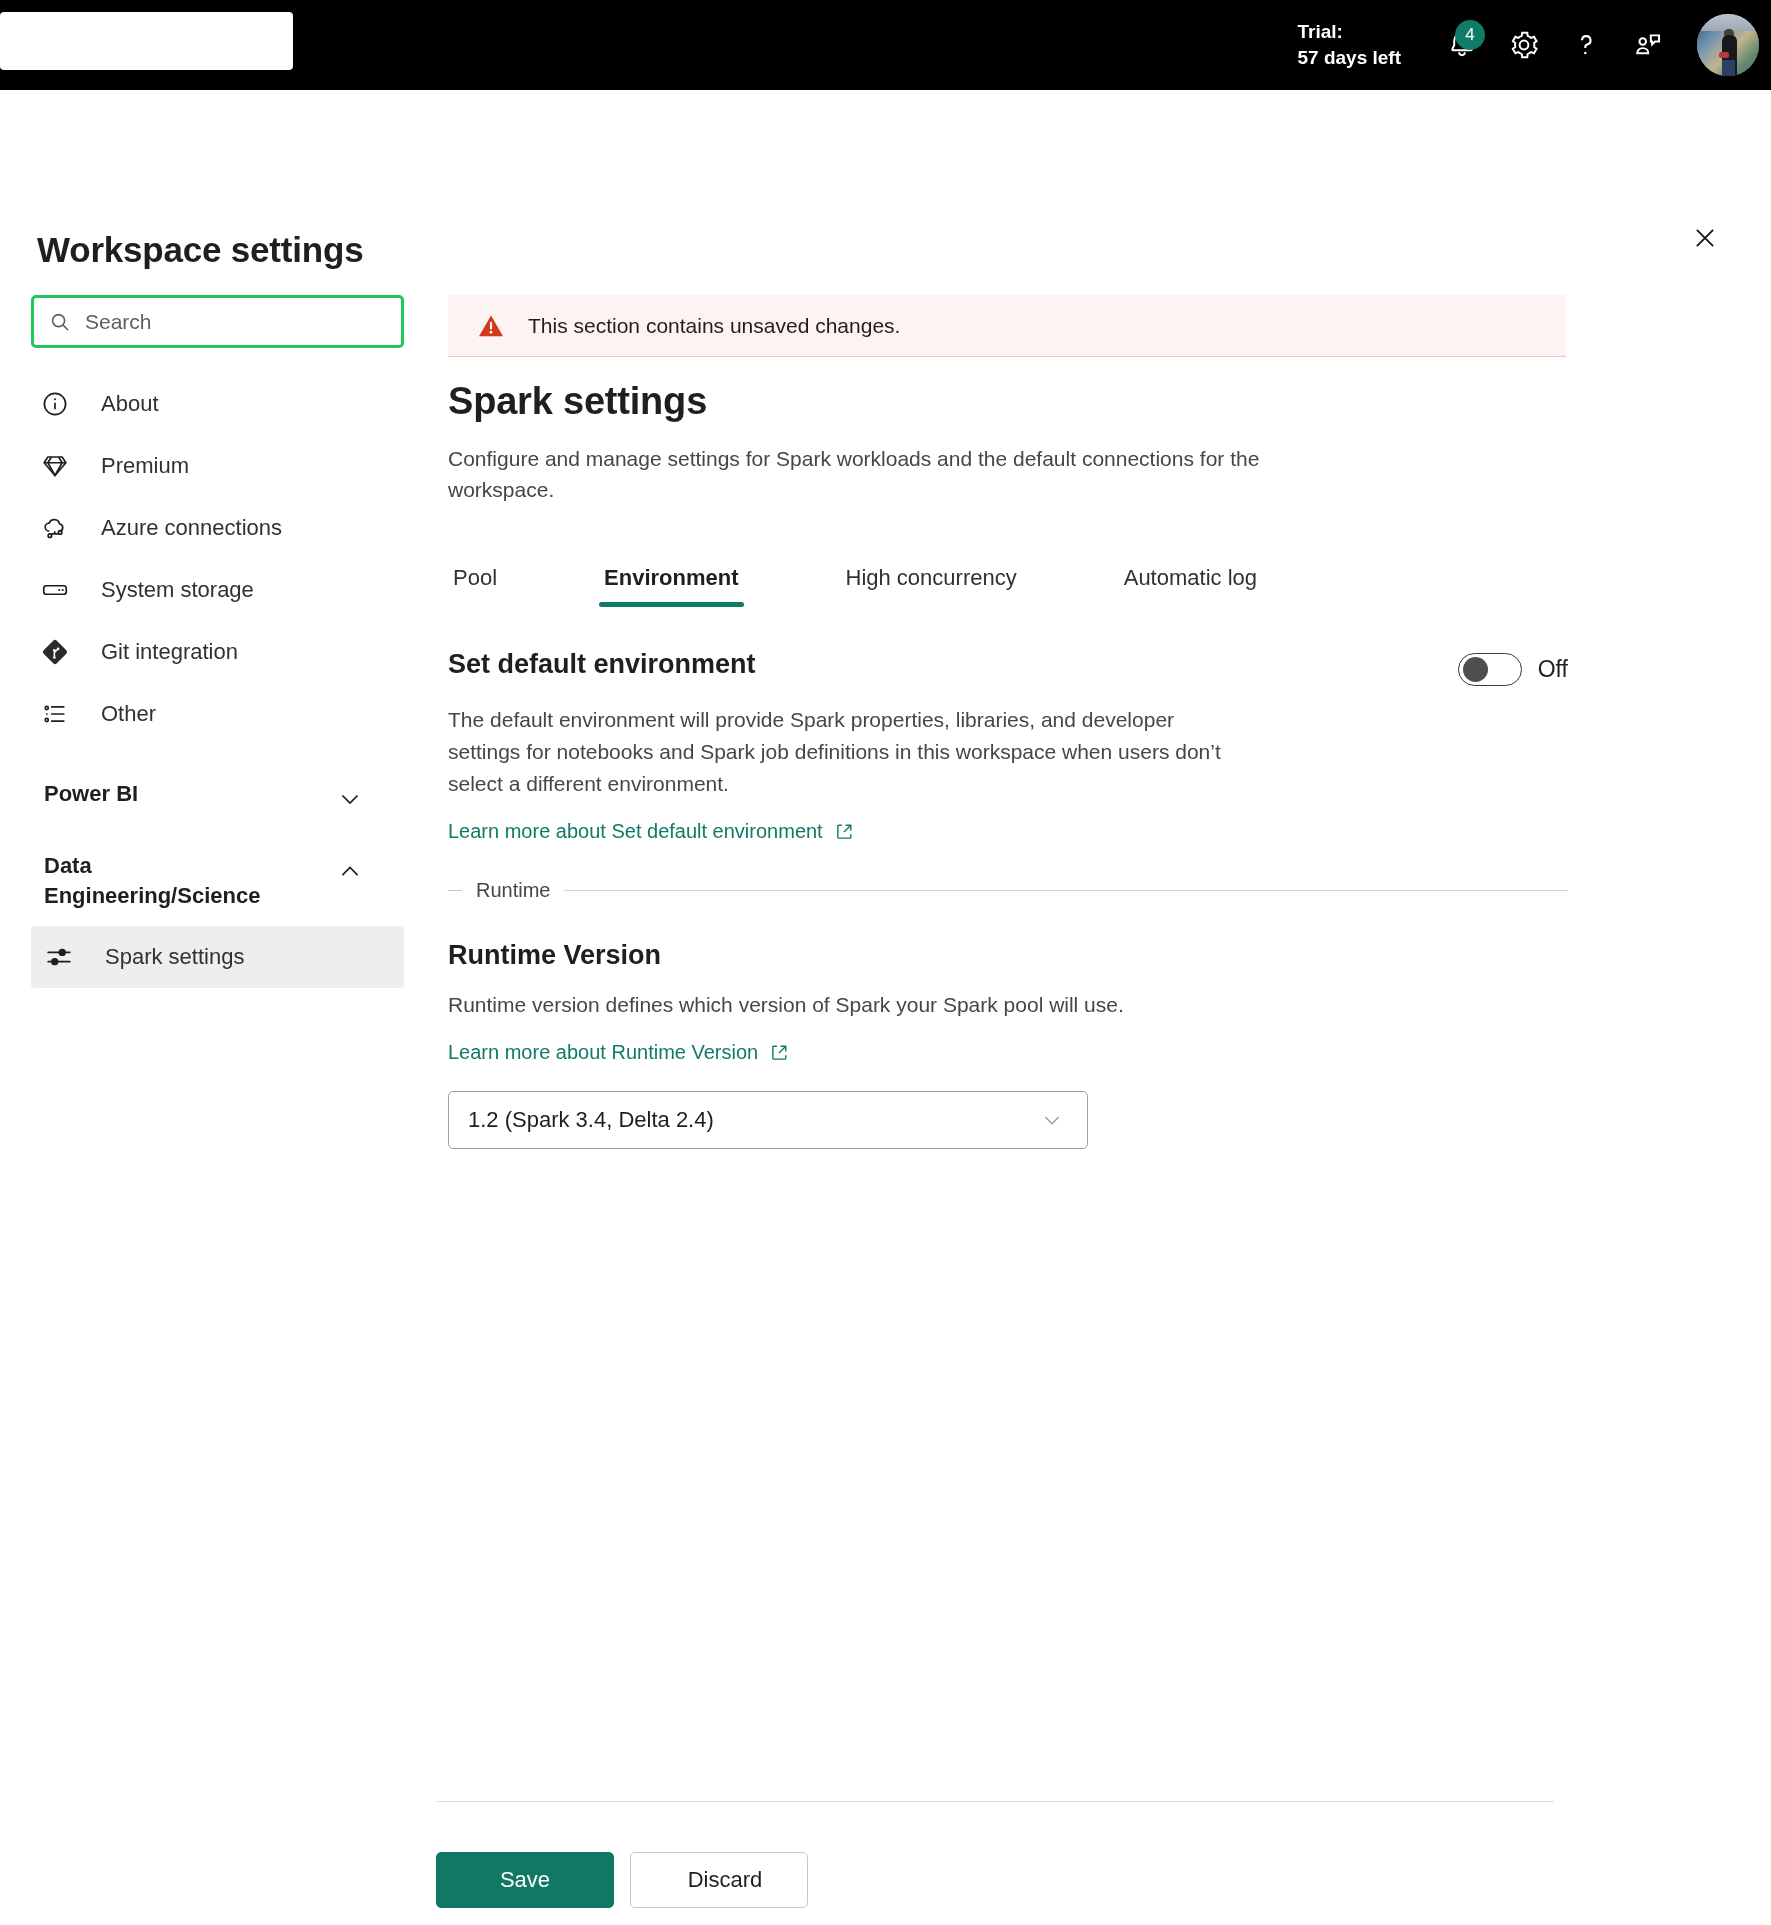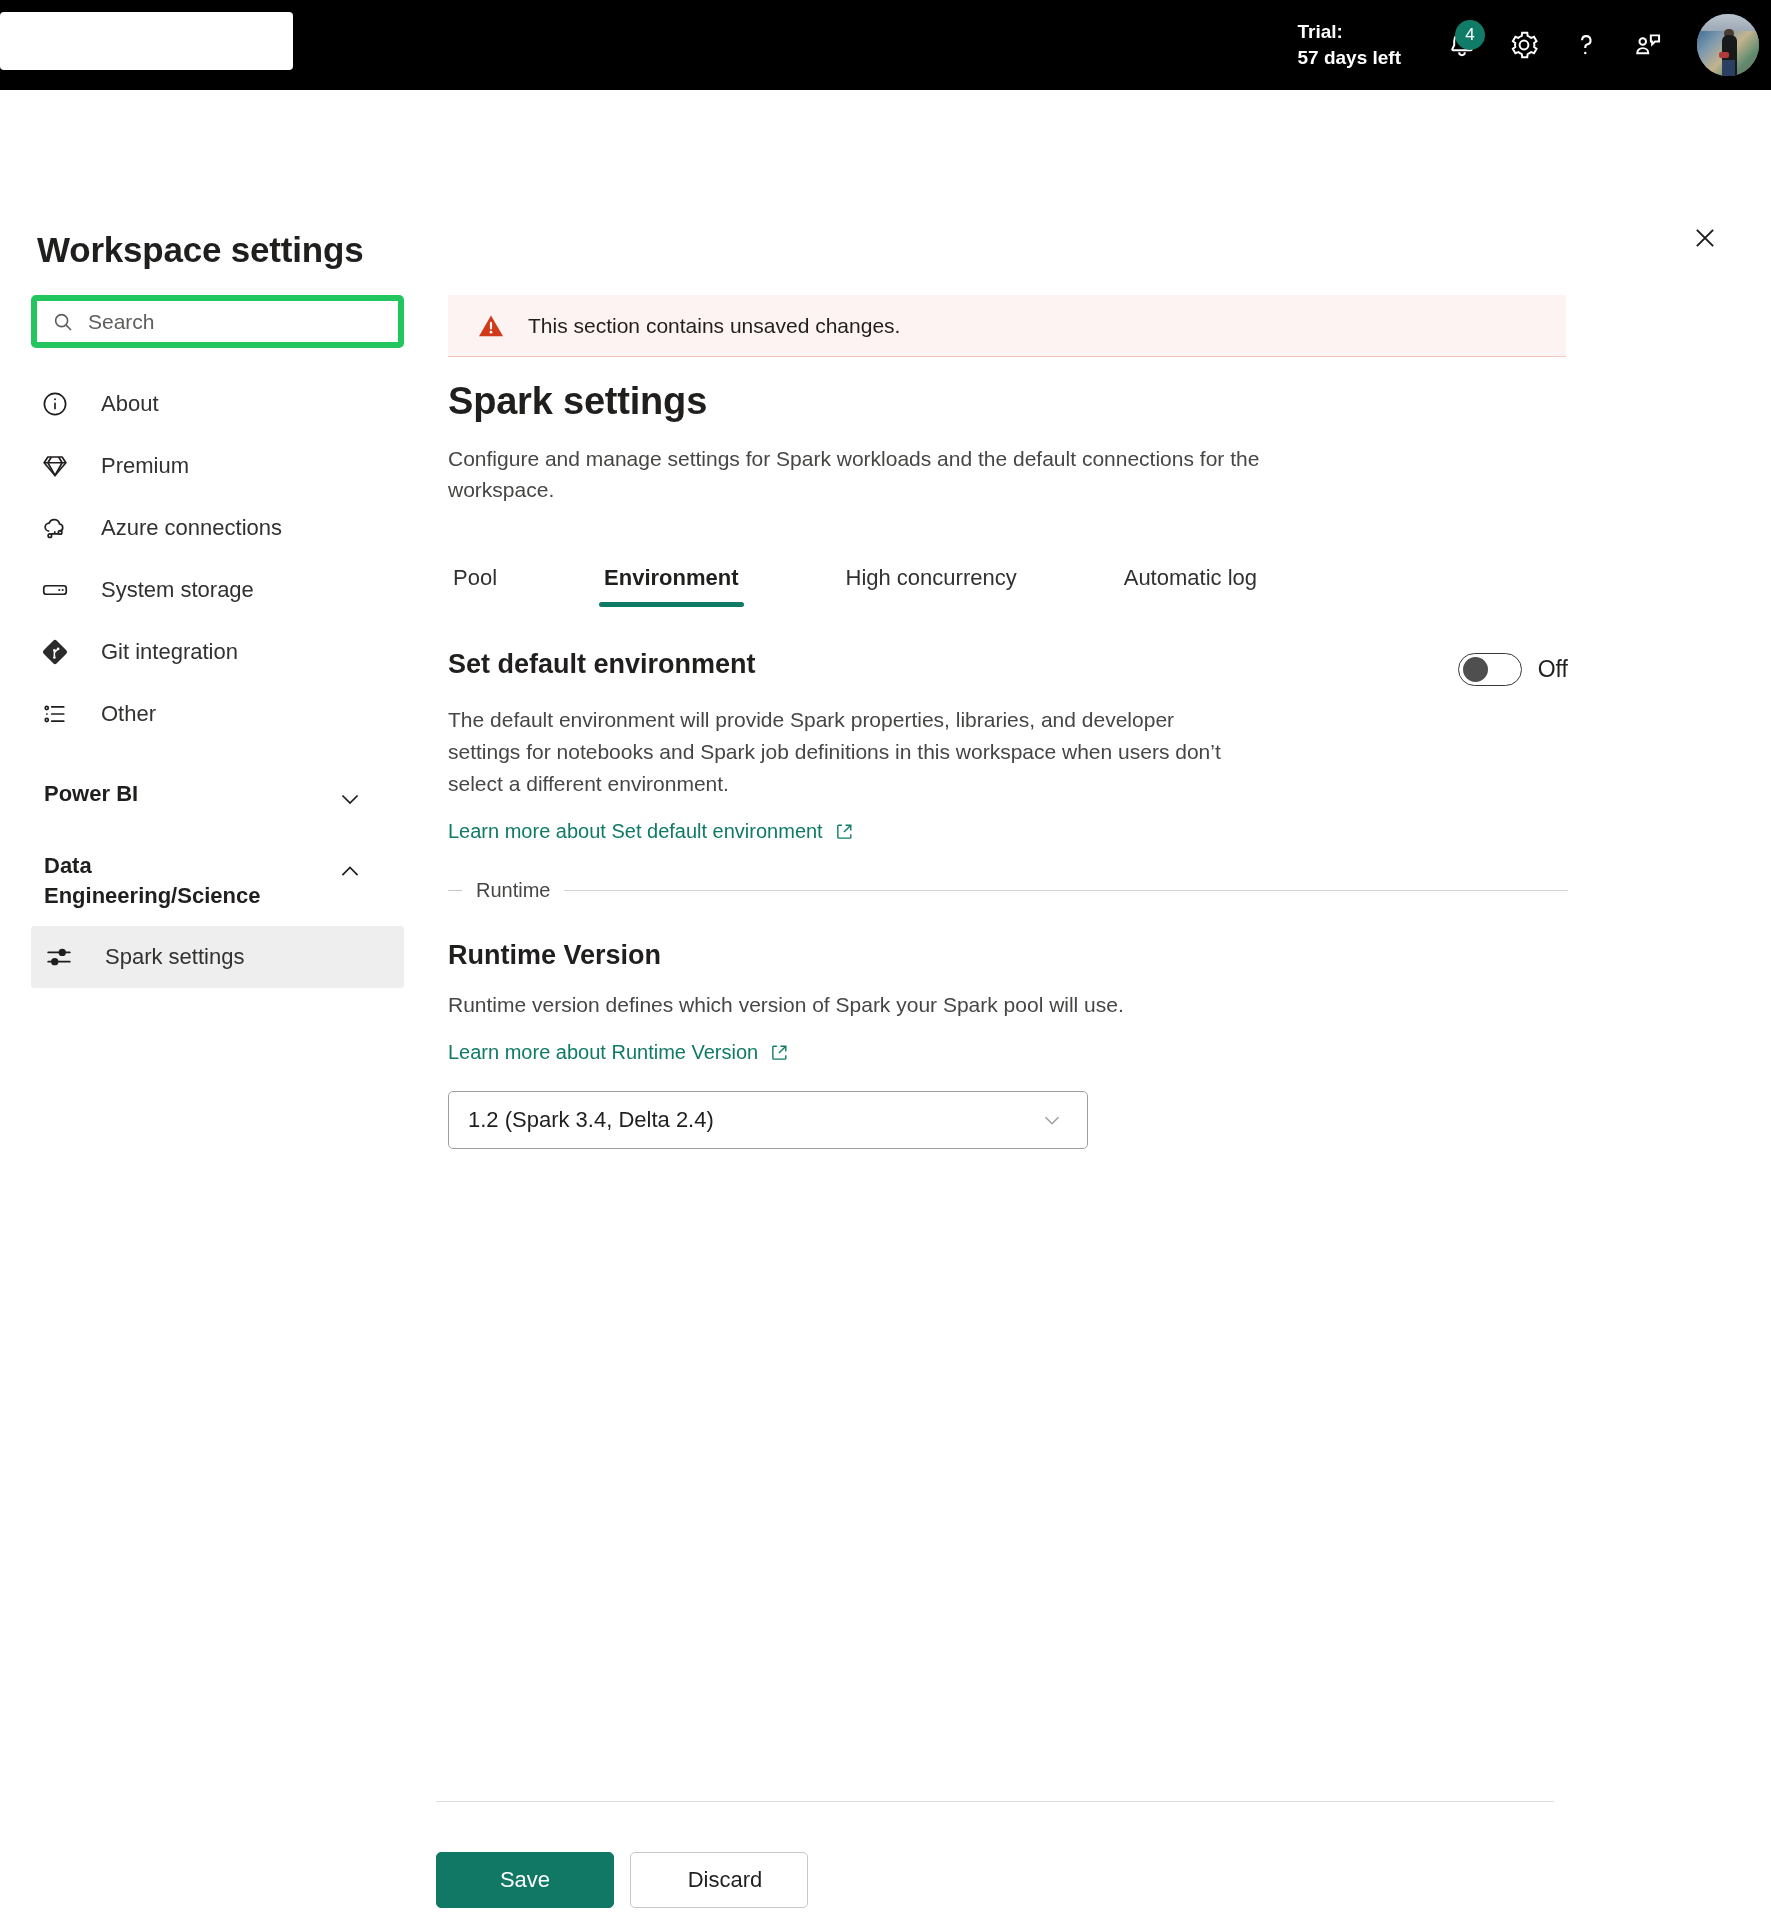--- a/index.html
+++ b/index.html
@@ -97,21 +97,21 @@
     position: absolute; right: 44px; top: 126px;
     width: 44px; height: 44px; display: flex; align-items:center; justify-content:center;
     cursor: pointer;
   }
 
   
   .sidebar { position: absolute; left: 0px; top: 205px; width: 404px; }
   .search-wrap {
     margin: 0 0 0 31px;
     width: 373px; height: 53px;
-    border: 6px solid #22c55e; border-radius: 5px;
+    border: 3px solid #22c55e; border-radius: 5px;
     display: flex; align-items: center; padding: 0 14px;
     background:#fff;
   }
   .search-wrap input {
     border: 0; outline: 0; font-size: 21px; margin-left: 13px; width: 290px;
     font-family: "Liberation Sans", sans-serif; color:#201f1e; background:transparent;
   }
   .search-wrap input::placeholder { color: #605e5c; }
 
   .nav { margin-top: 25px; }

